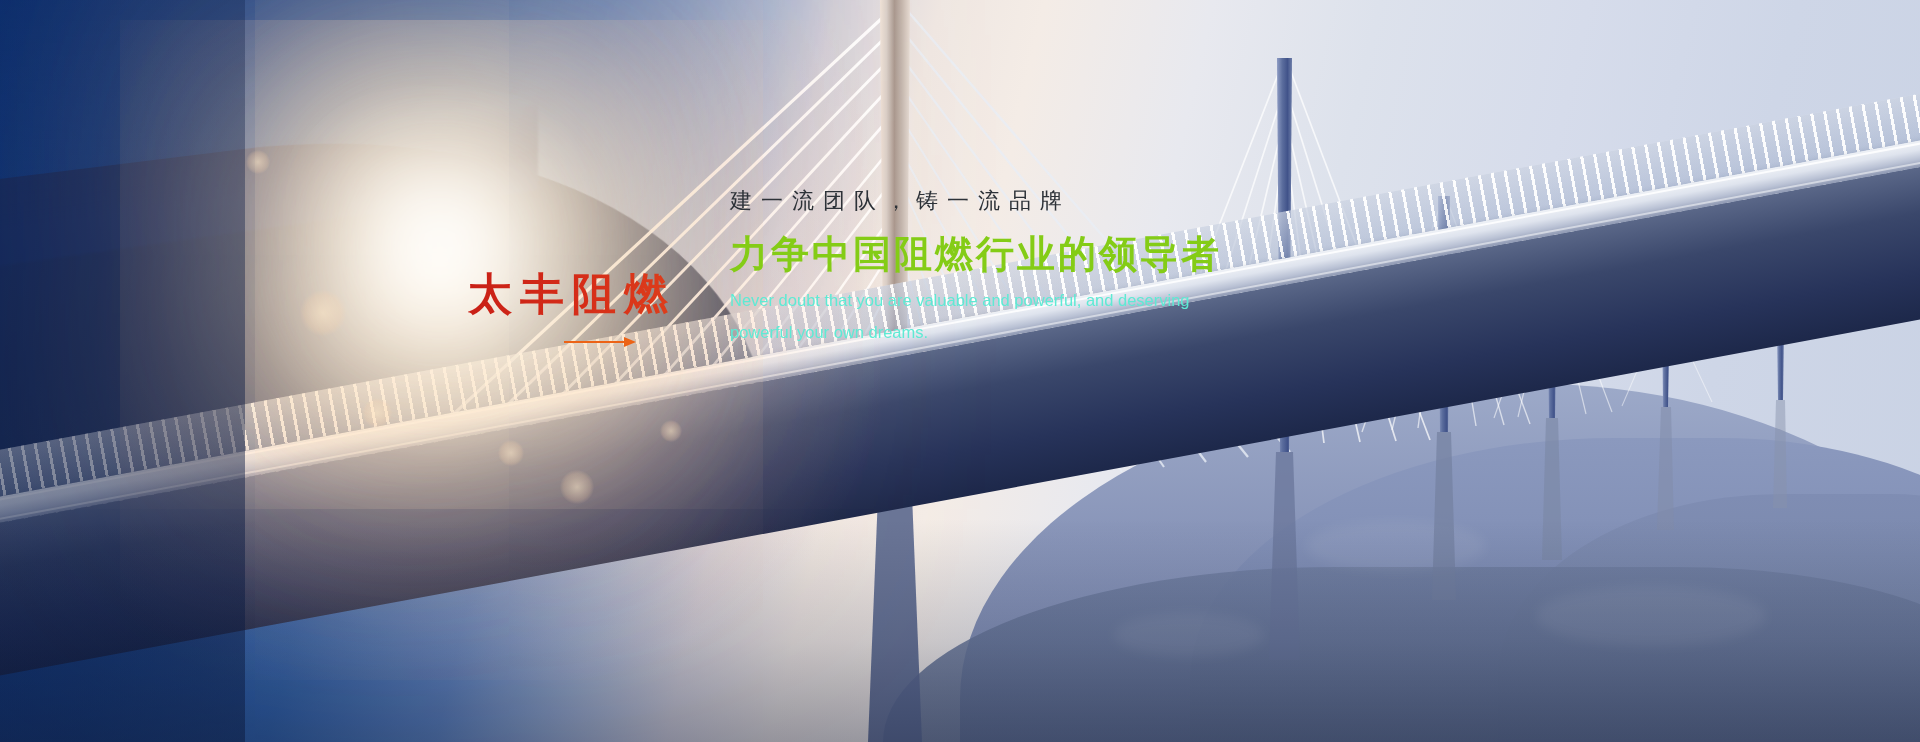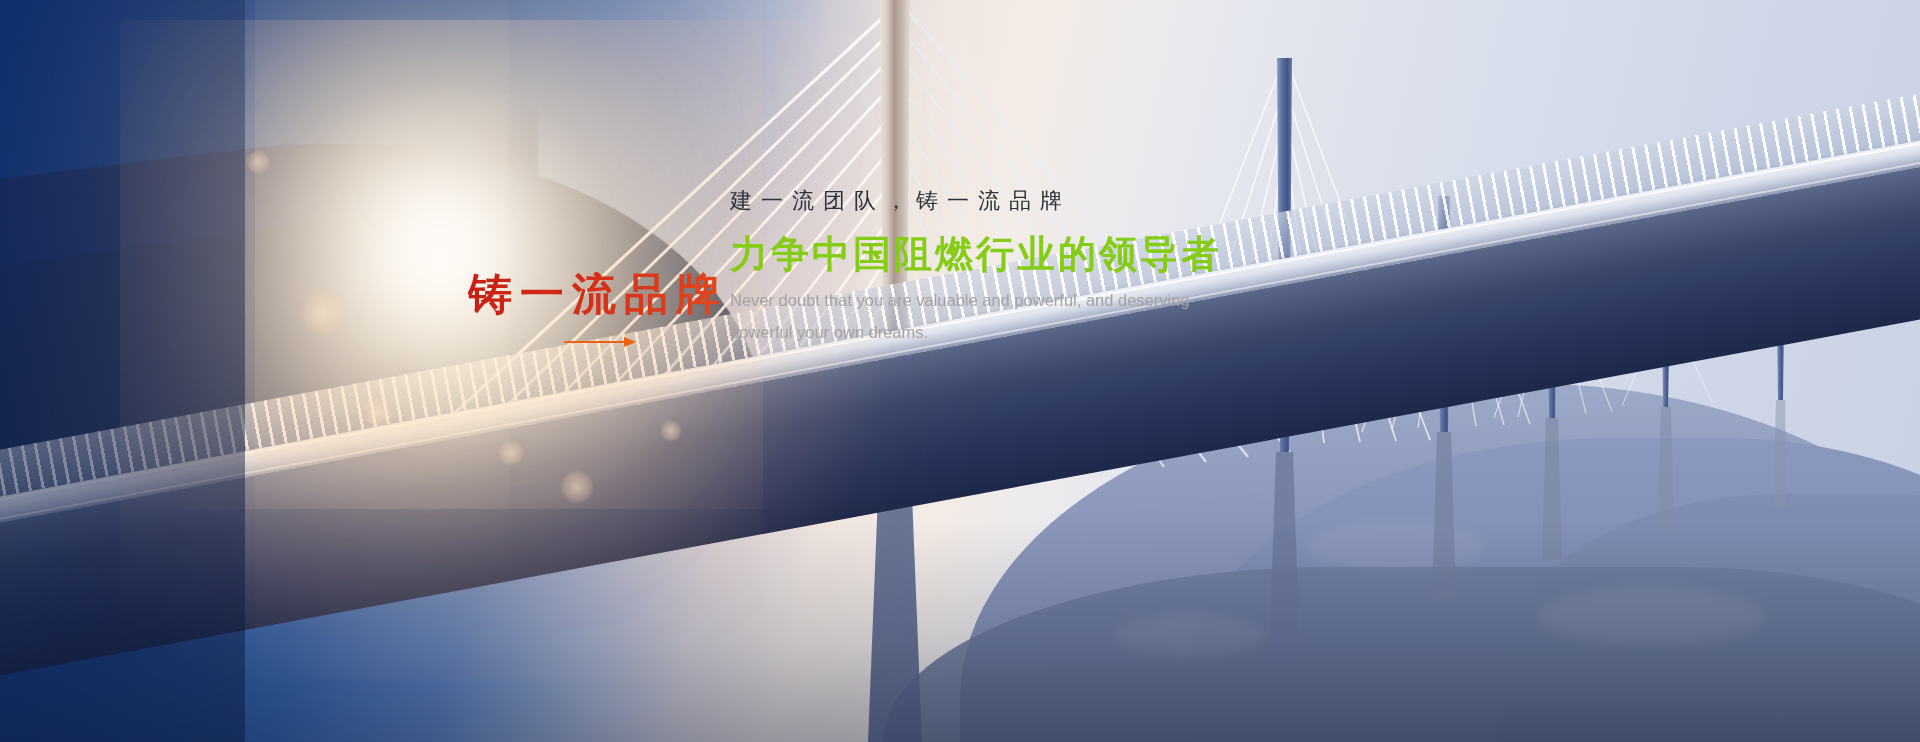--- a/index.html
+++ b/index.html
@@ -296,21 +296,21 @@
     font-weight: bold;
     letter-spacing: 3px;
     color: #84cc16;
     line-height: 1.2;
     margin: 0 0 6px 0;
     white-space: nowrap;
   }
   .desc {
     font-size: 16.5px;
     line-height: 1.95;
-    color: #a3a3a3;
+    color: #5eead4;
     margin: 0;
     width: 470px;
   }
   .desc-line { display: block; white-space: nowrap; }
 </style>
 </head>
 <body>
 
 <div id="banner">
 
@@ -458,21 +458,21 @@
   <div class="bokeh" style="left:560px;top:470px;width:34px;height:34px;"></div>
   <div class="bokeh" style="left:660px;top:420px;width:22px;height:22px;"></div>
   <div class="bokeh" style="left:246px;top:150px;width:24px;height:24px;"></div>
 
   <div class="left-panel"></div>
   <div class="bottom-veil"></div>
 
   <div class="content">
 
     <div class="logo-block">
-      <div class="logo-text">铸一流品牌</div>
+      <div class="logo-text">太丰阻燃</div>
       <div class="logo-arrow">
         <i></i>
           <b></b>
       </div>
     </div>
 
     <div class="copy-block">
       <h2 class="headline-sub">建一流团队，铸一流品牌</h2>
       <h1 class="headline-main">力争中国阻燃行业的领导者</h1>
       <p class="desc">

